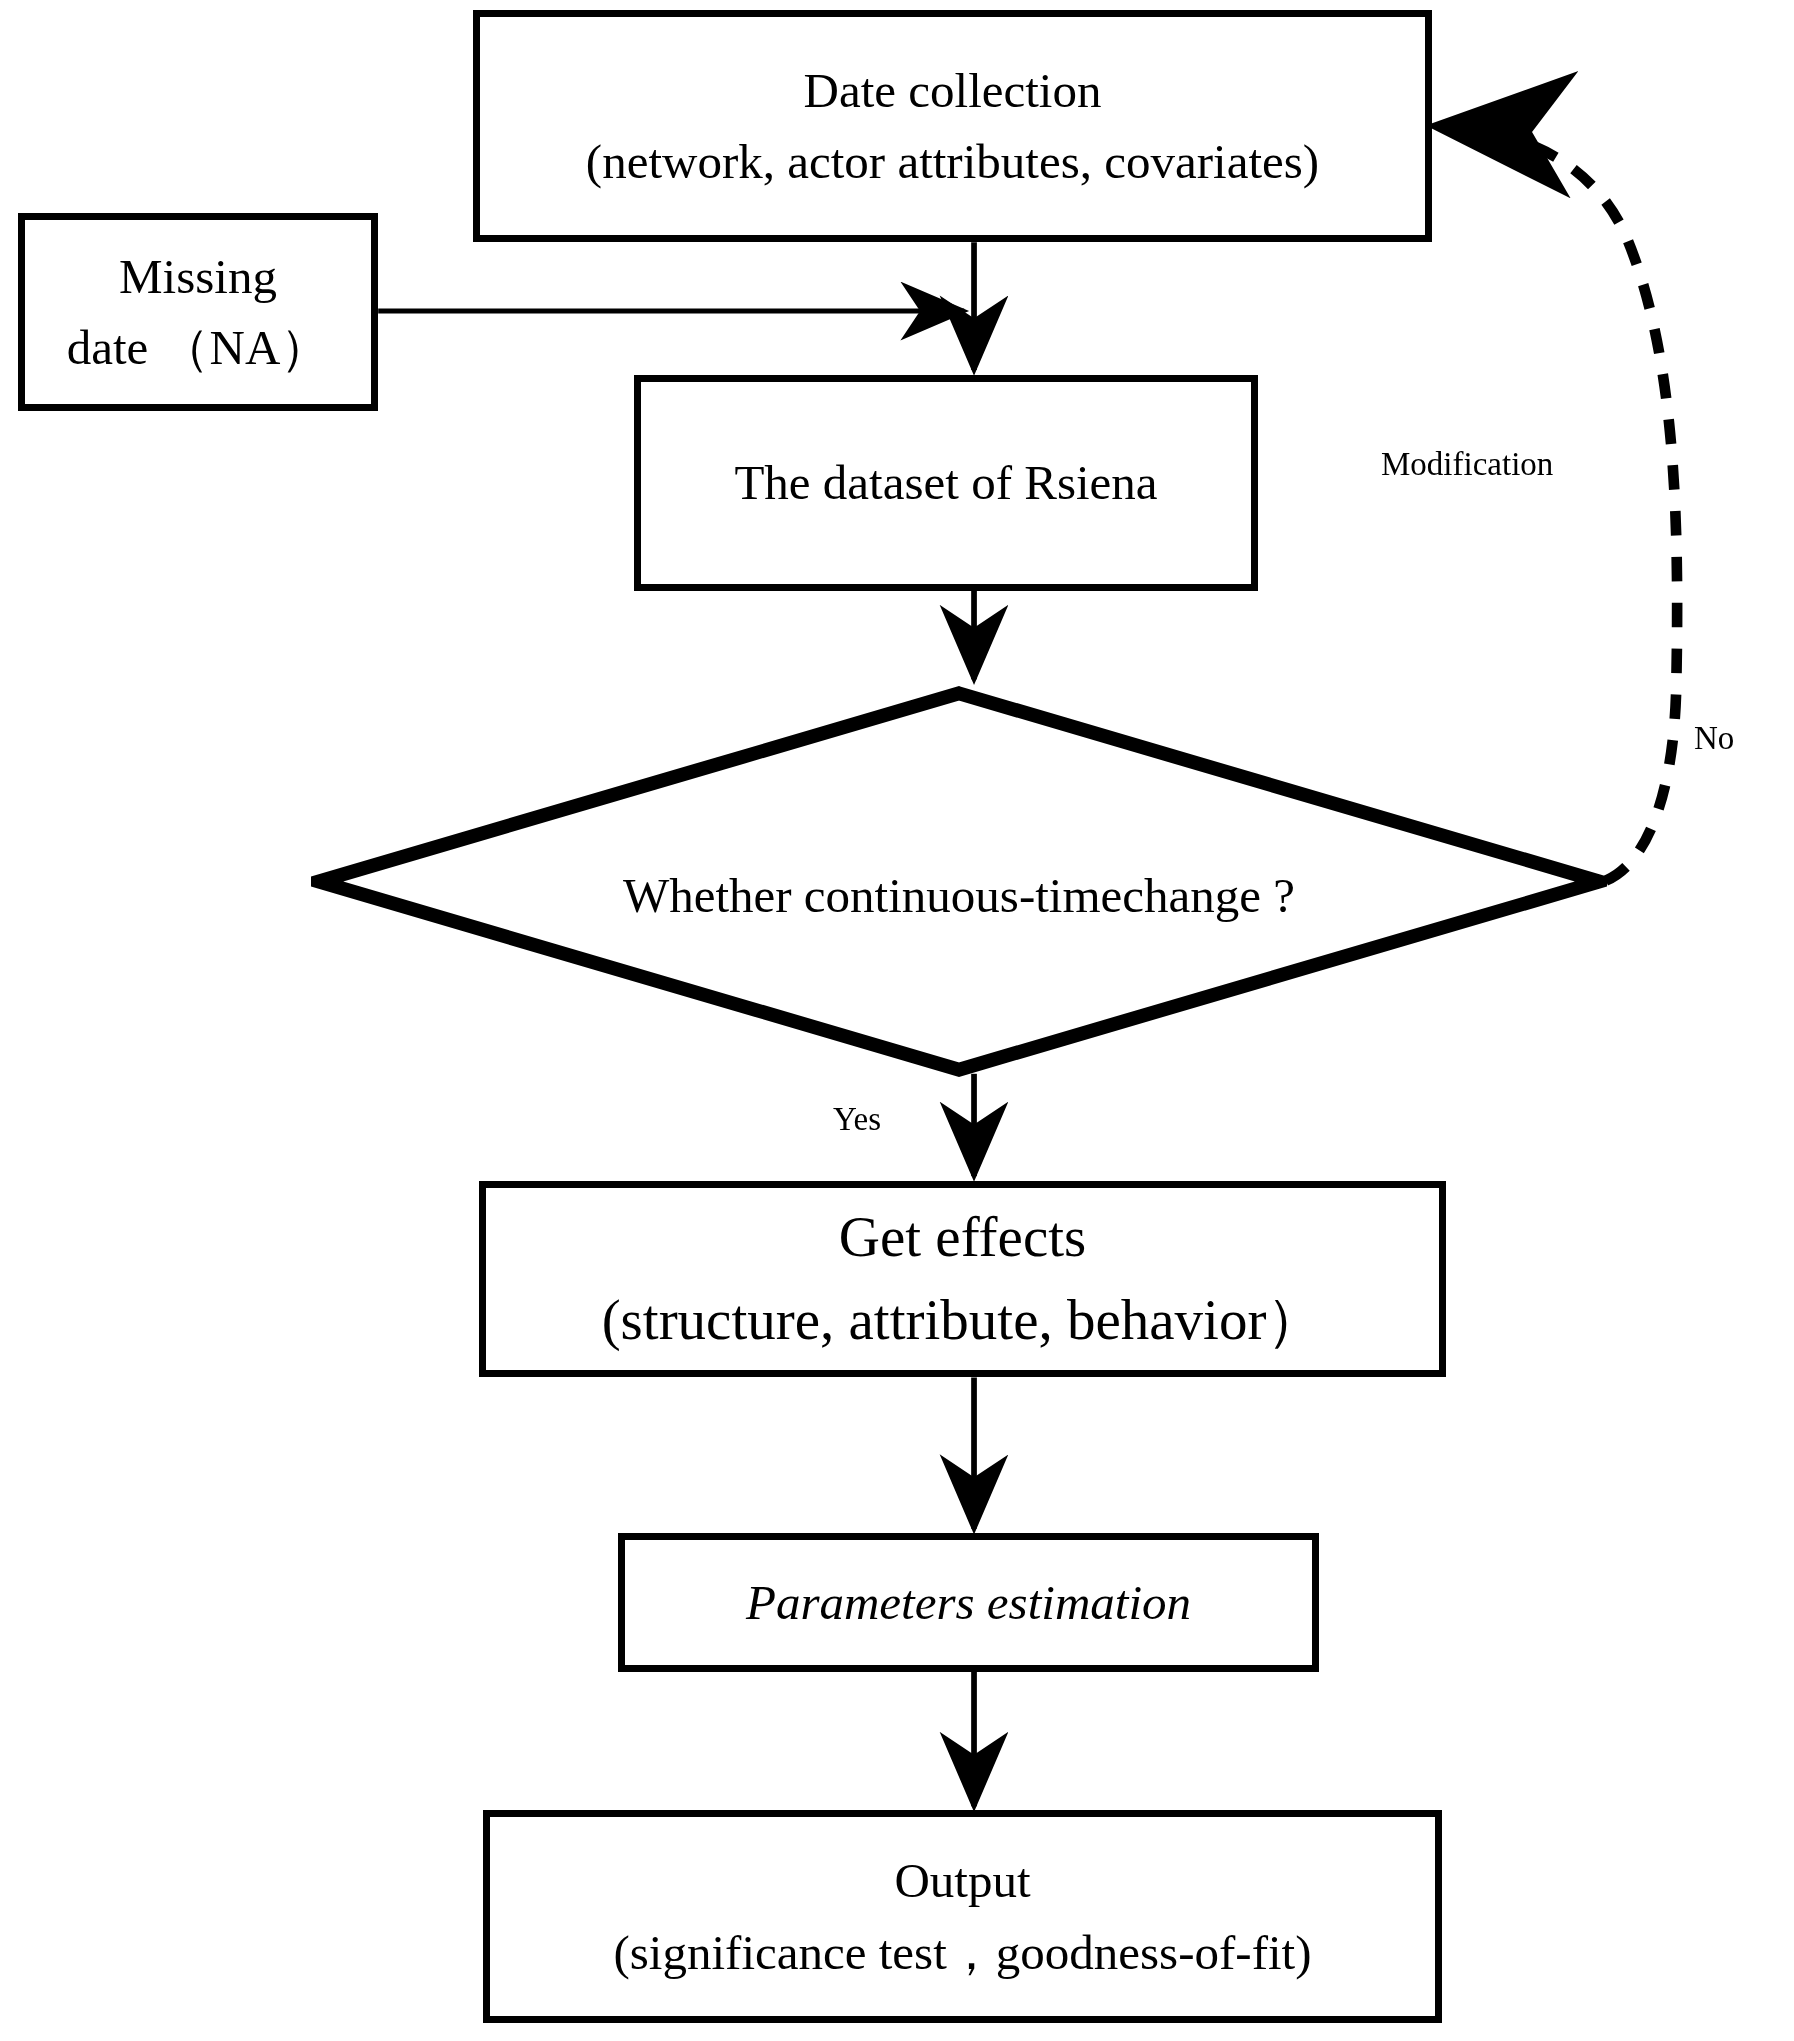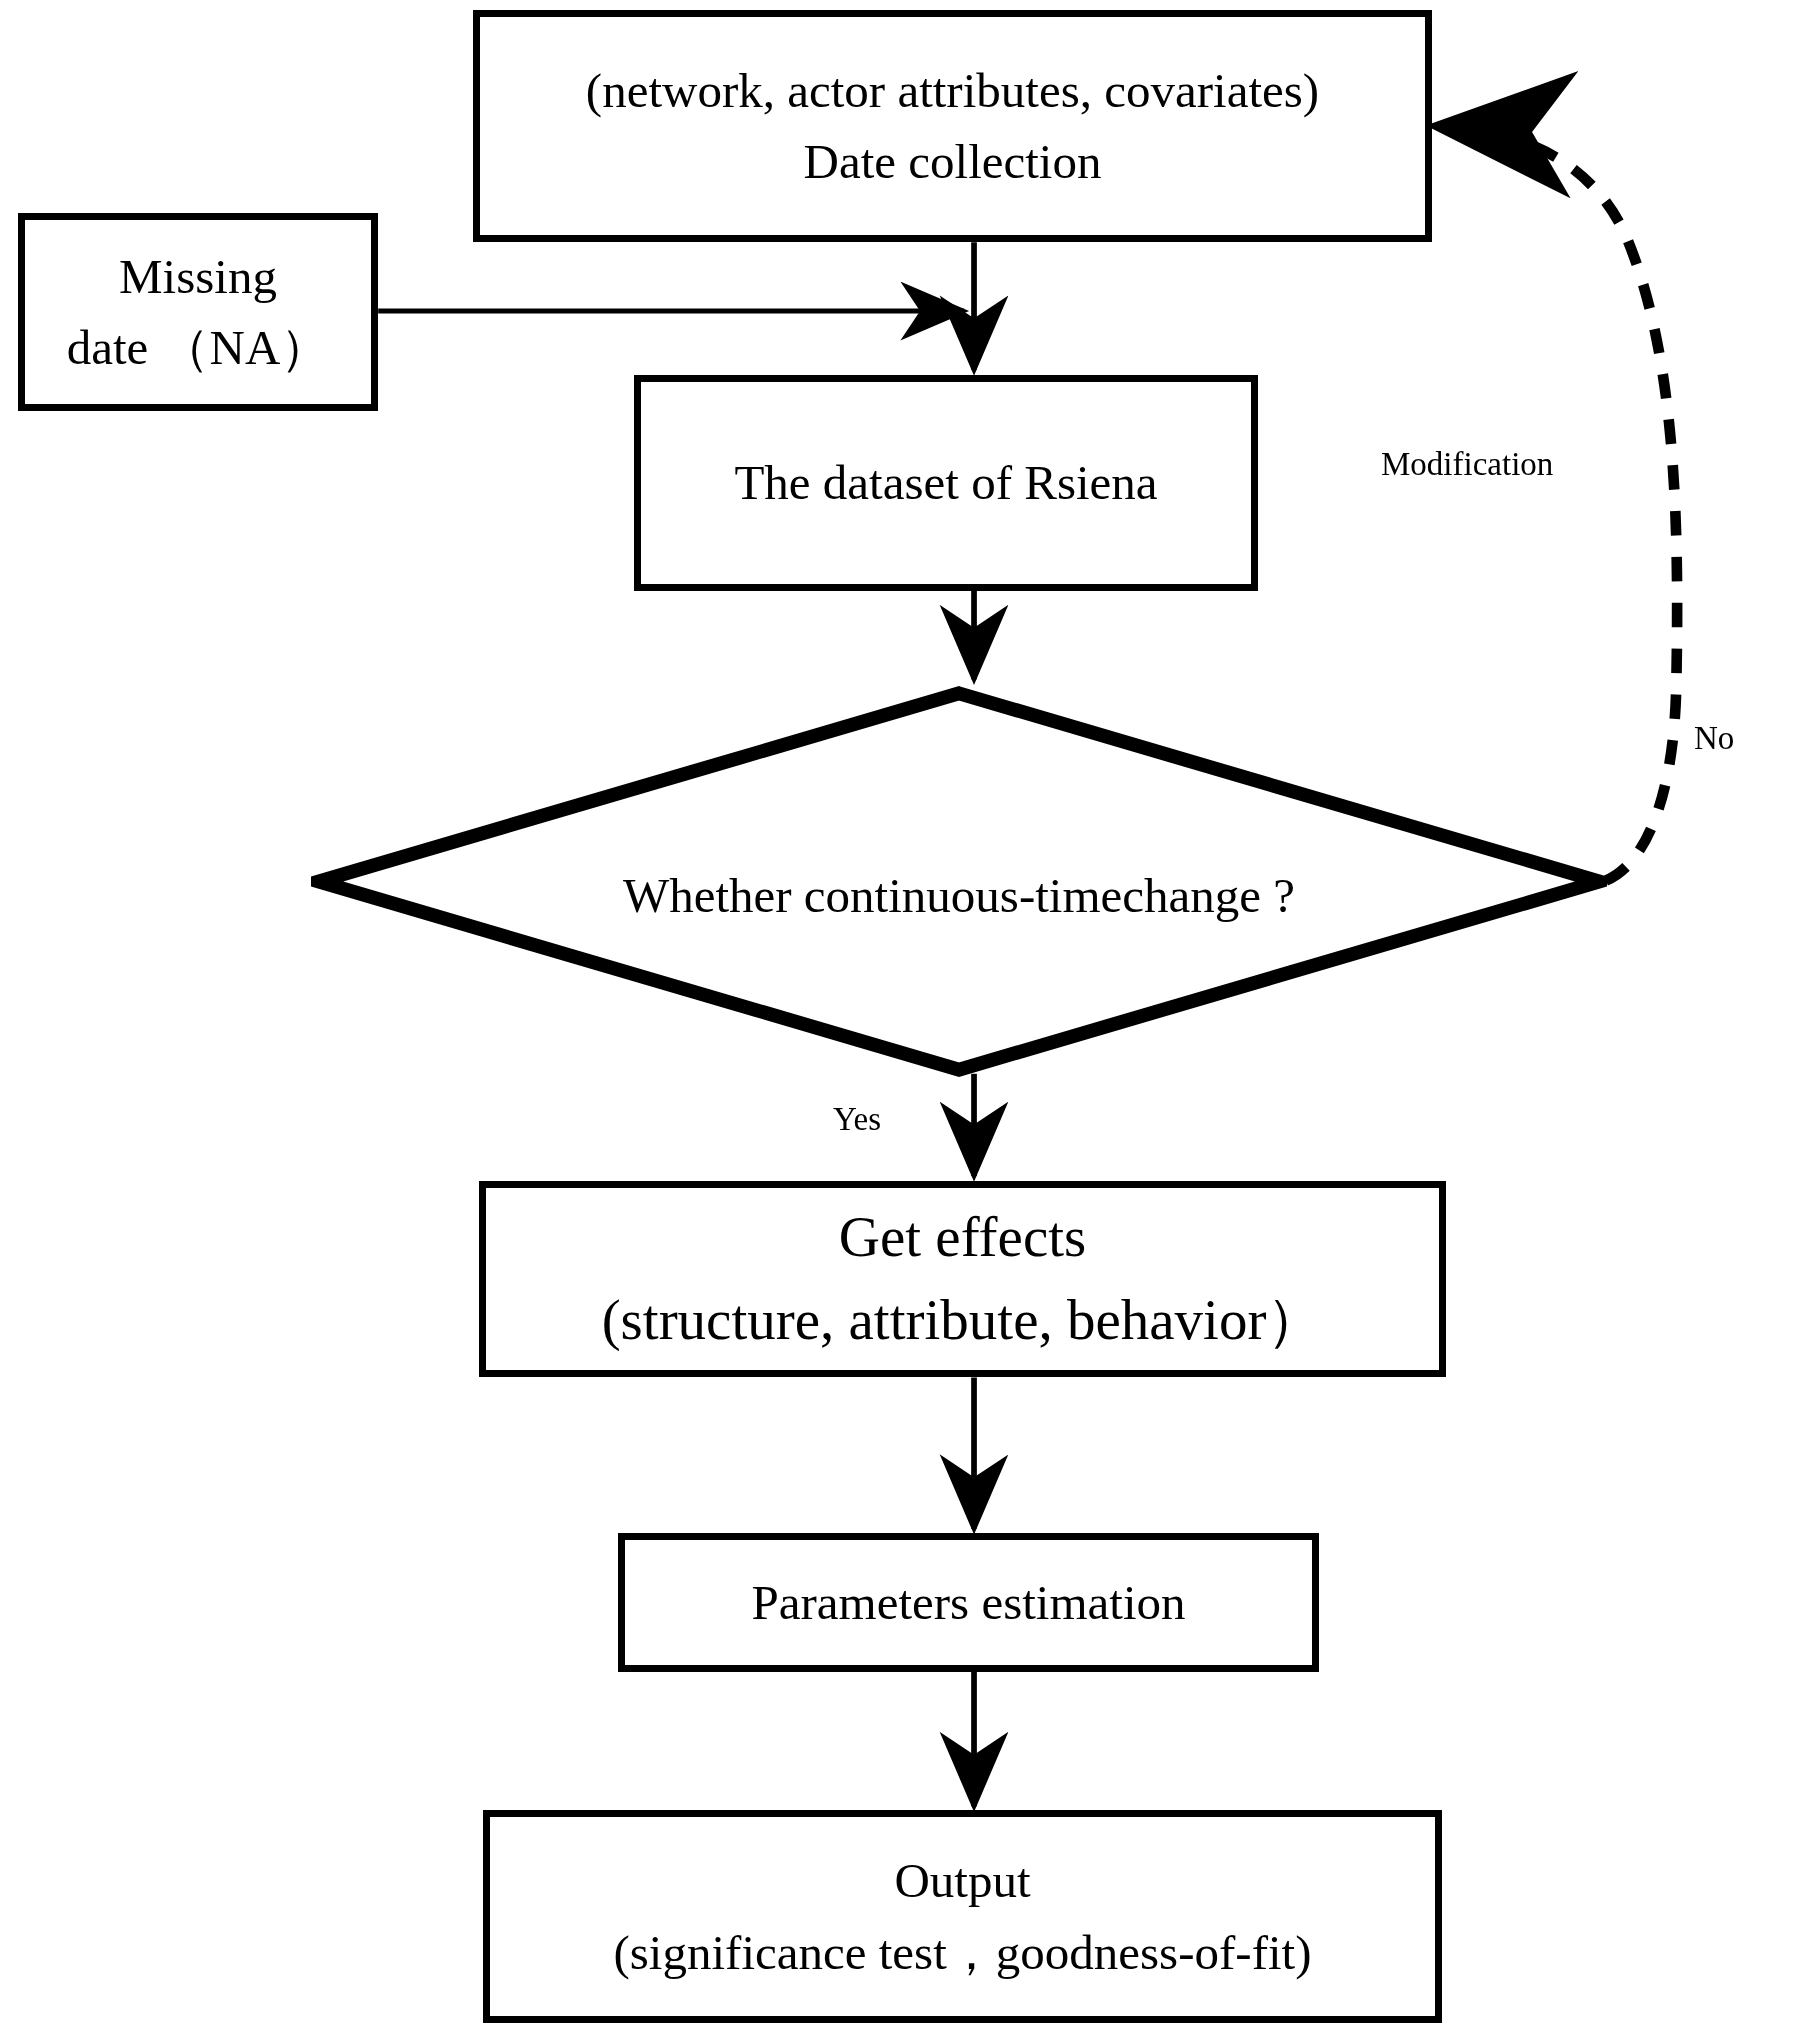--- a/index.html
+++ b/index.html
@@ -48,20 +48,21 @@
     font-size: 49px;
   }
   #node-get-effects {
     left: 479px;  top: 1181px; width: 967px; height: 196px;
     font-size: 57px;
     align-items: center;
   }
   #node-parameters {
     left: 618px;  top: 1533px; width: 701px;  height: 139px;
     font-size: 49px;
+    font-style: italic;
   }
   #node-output {
     left: 483px;  top: 1810px; width: 959px; height: 213px;
     font-size: 49px;
   }
 
   
   #node-decision {
     position: absolute;
     left: 311px;
@@ -141,22 +142,22 @@
     <line x1="1190" y1="1683" x2="1190" y2="1868" stroke="#000000" stroke-width="7" marker-end="url(#arrowSolid)"></line>
 
     <line x1="1190" y1="2043" x2="1190" y2="2207" stroke="#000000" stroke-width="7" marker-end="url(#arrowSolid)"></line>
 
     <path d="M 1962,1076 C 2010,1056 2045,975 2048,840
                           C 2052,640 2048,430 1985,285
                           C 1940,190 1850,160 1768,155" fill="none" stroke="#000000" stroke-width="13" stroke-dasharray="30 26" stroke-linecap="butt" marker-end="url(#arrowDashed)"></path>
   </svg>
 
   <div class="node" id="node-date-collection">
+    <span class="line">Date collection</span>
     <span class="line">(network, actor attributes, covariates)</span>
-    <span class="line">Date collection</span>
   </div>
 
   <div class="node" id="node-missing-date">
     <span class="line">Missing</span>
     <span class="line">date （NA）</span>
   </div>
 
   <div class="node" id="node-rsiena">
     <span class="line">The dataset of Rsiena</span>
   </div>

